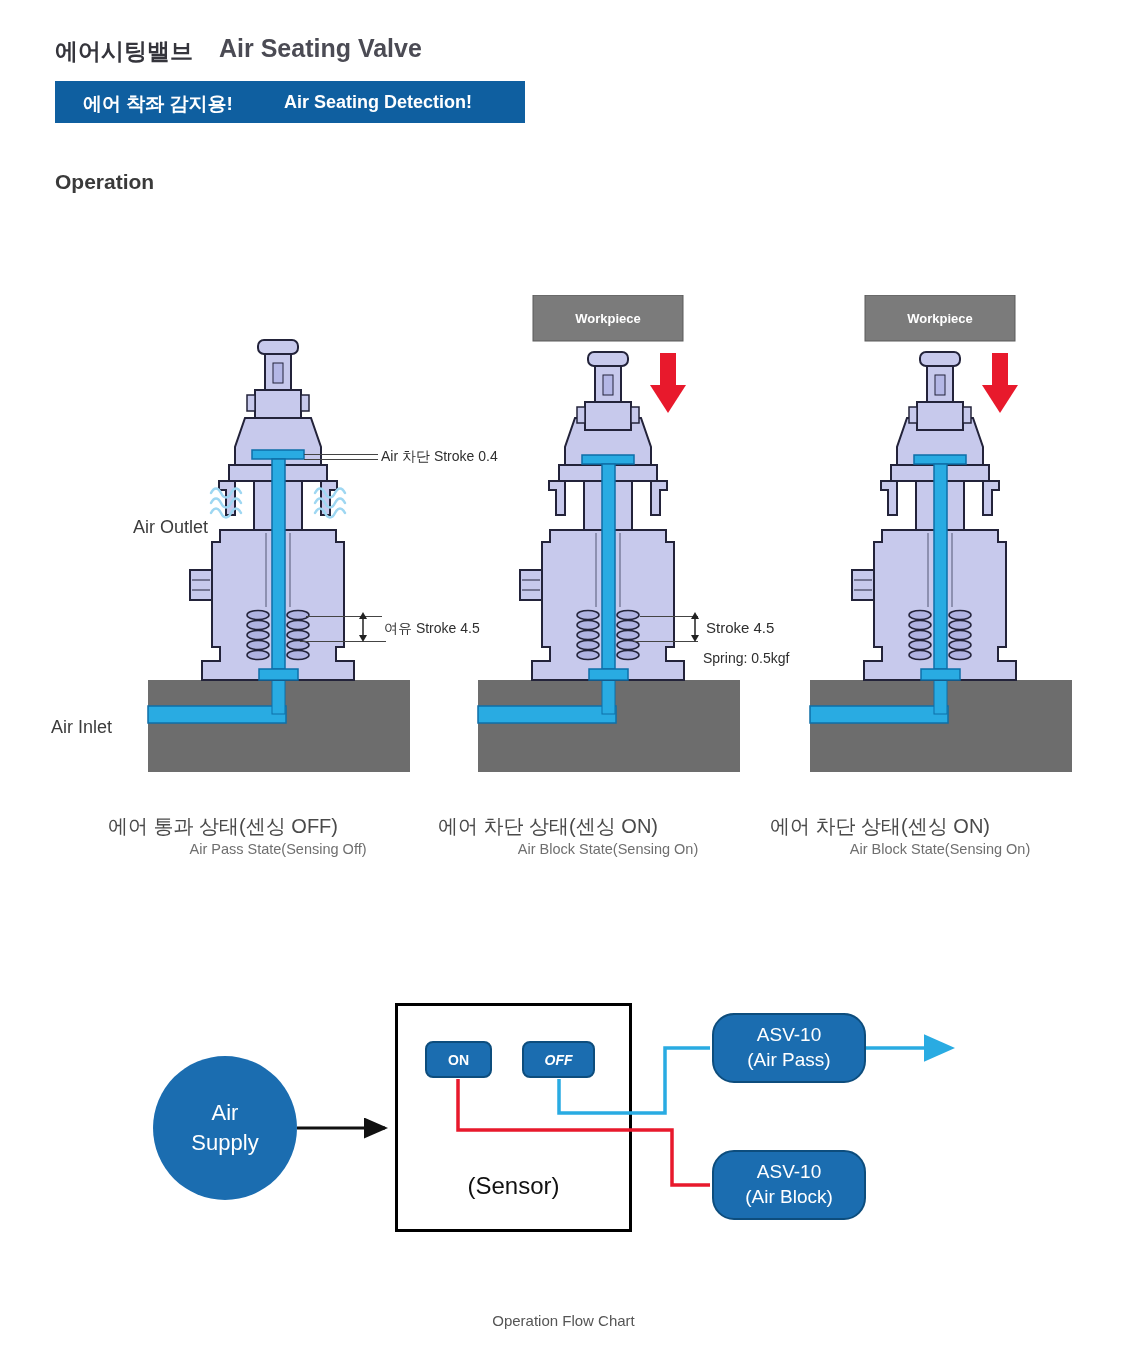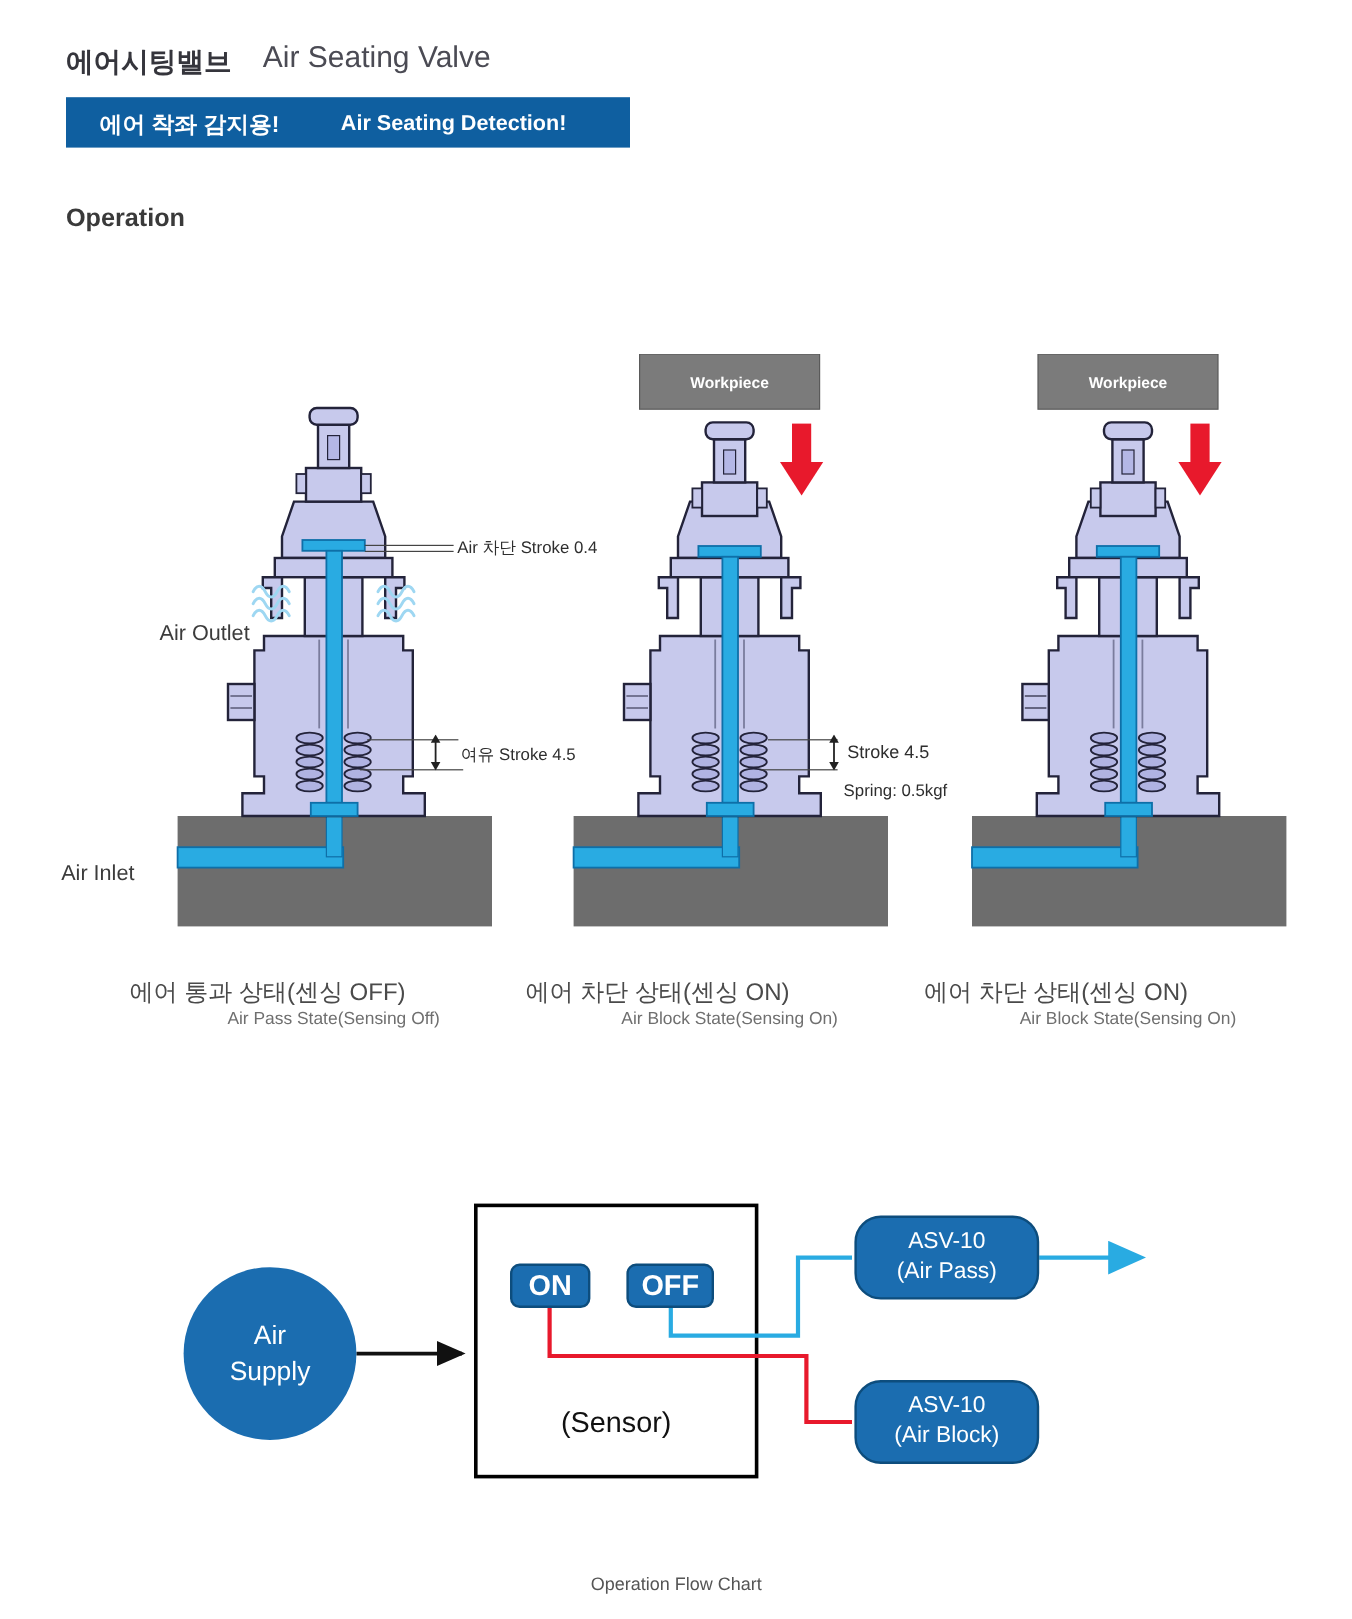--- a/index.html
+++ b/index.html
@@ -1,35 +1,35 @@
 <!DOCTYPE html>
 <html><head>
 <meta charset="utf-8">
 <style>
   html,body{margin:0;padding:0;background:#ffffff;}
   body{font-family:"Liberation Sans","DejaVu Sans",sans-serif;}
   .page{position:relative;width:1127px;height:1349px;background:#ffffff;overflow:hidden;padding-left:16px;}
   .abs{position:absolute;}
   .title-ko{left:55px;top:36px;font-size:23px;font-weight:bold;color:#35353c;}
-  .title-en{left:219px;top:34px;font-size:25px;font-weight:400;color:#4b4b54;}
+  .title-en{left:219px;top:34px;font-size:25px;font-weight:700;color:#4b4b54;}
   .banner{left:55px;top:81px;width:470px;height:42px;background:#0f5fa0;}
   .banner-ko{left:28px;top:10px;font-size:19px;font-weight:bold;color:#ffffff;}
   .banner-en{left:229px;top:11px;font-size:18px;font-weight:bold;color:#ffffff;}
   .section-title{left:55px;top:170px;font-size:21px;font-weight:bold;color:#3a3a3a;}
   .valve-svg{width:340px;height:502px;}
   .leader{height:1px;background:#444444;}
   .lbl{font-size:14px;color:#2e2e2e;white-space:nowrap;}
   .lbl-sm{font-size:18px;color:#3c3c3c;white-space:nowrap;}
   .cap-ko{width:340px;text-align:left;font-size:20px;color:#4a4a4a;}
   .cap-en{width:340px;text-align:center;font-size:14.5px;color:#6f6f6f;}
   .sensor-box{left:395px;top:1003px;width:237px;height:229px;background:#ffffff;border:3px solid #000000;box-sizing:border-box;z-index:1;}
   .flow-svg{left:0;top:990px;z-index:2;}
-  .flow-btn{z-index:3;background:#1b6db0;border:2px solid #0d4d7d;border-radius:8px;color:#ffffff;font-weight:bold;font-size:24px;display:flex;align-items:center;justify-content:center;box-sizing:border-box;margin-top:12px;}
+  .flow-btn{z-index:3;background:#1b6db0;border:2px solid #0d4d7d;border-radius:8px;color:#ffffff;font-weight:bold;font-size:14px;display:flex;align-items:center;justify-content:center;box-sizing:border-box;}
   .btn-on{left:425px;top:1041px;width:67px;height:37px;}
-  .btn-off{left:522px;top:1041px;width:73px;height:37px;}
+  .btn-off{left:522px;top:1041px;width:73px;height:37px;font-style:italic;}
   .supply-circle{left:153px;top:1056px;width:144px;height:144px;border-radius:50%;background:#1b6db0;color:#ffffff;display:flex;flex-direction:column;align-items:center;justify-content:center;font-size:22px;line-height:1.35;z-index:3;text-align:center;}
   .asv-box{width:154px;height:70px;background:#1b6db0;border:2px solid #0d4d7d;border-radius:22px;color:#ffffff;display:flex;flex-direction:column;align-items:center;justify-content:center;font-size:19px;line-height:1.3;z-index:3;box-sizing:border-box;text-align:center;}
   .asv-pass{left:712px;top:1013px;}
   .asv-block{left:712px;top:1150px;}
   .sensor-label{left:395px;top:1172px;width:237px;text-align:center;font-size:24px;color:#111111;z-index:3;}
   .flow-caption{left:0;top:1312px;width:1127px;text-align:center;font-size:15px;color:#555555;}
 </style>
 </head>
 <body>
 

